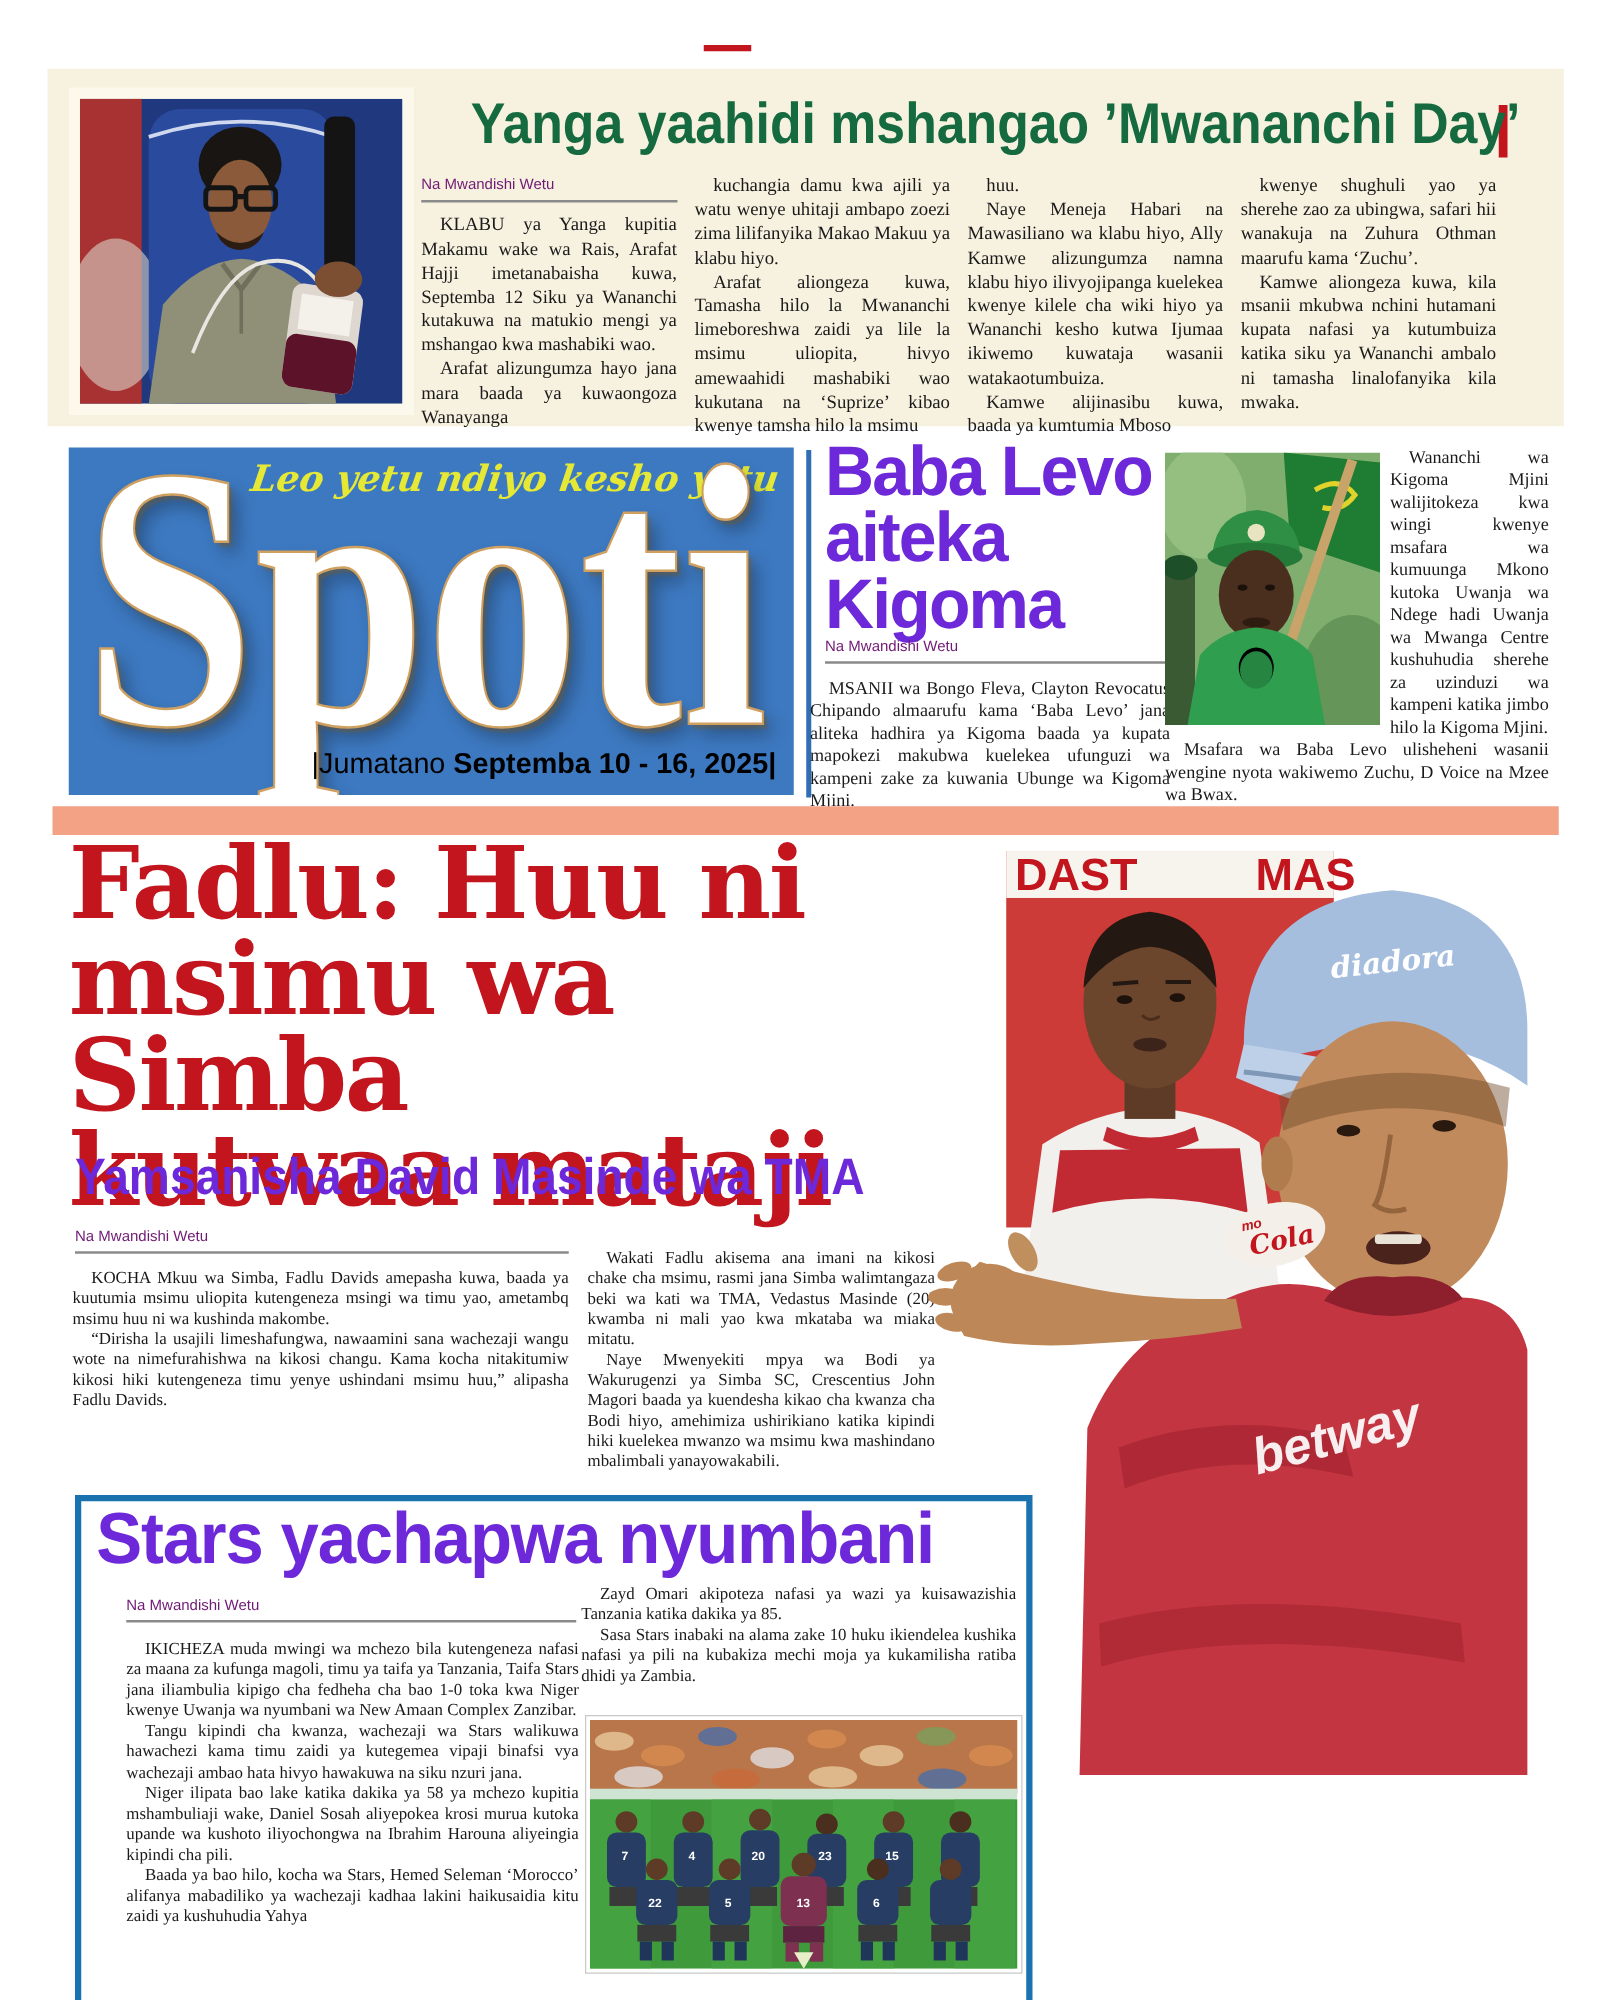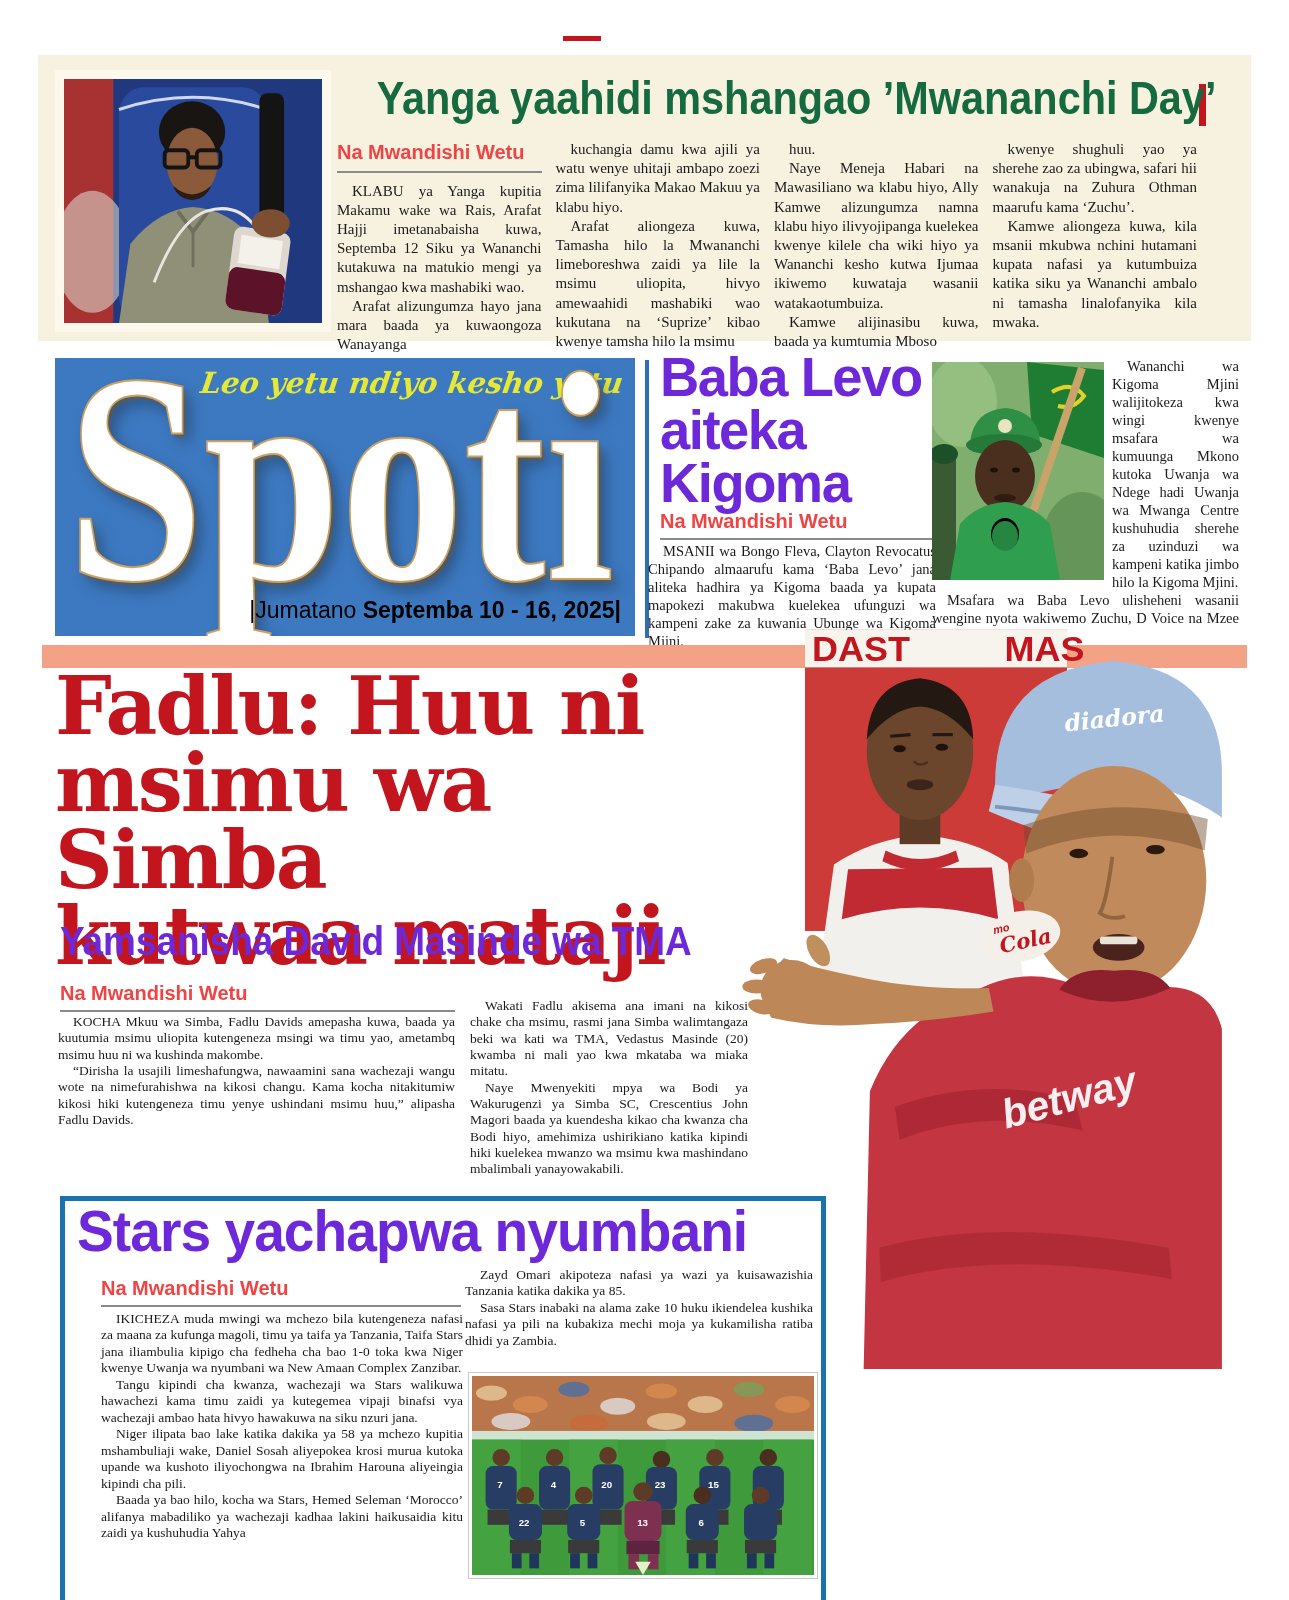--- a/index.html
+++ b/index.html
@@ -2,21 +2,21 @@
 <html><head>
 <meta charset="utf-8">
 <style>
   html,body{margin:0;padding:0;background:#e8e8e8;}
   .page{position:relative;width:1289px;height:1600px;background:#ffffff;overflow:hidden;
         font-family:"Liberation Serif",serif;color:#1a1a1a;margin:0 auto;}
   
   .hl-sans{font-family:"Liberation Sans",sans-serif;font-weight:700;color:#6d28d9;}
   .condensed{display:inline-block;transform:scaleX(.9);transform-origin:left center;white-space:nowrap;}
   .condensed.center{transform-origin:center;}
-  .byline{font-family:"Liberation Sans",sans-serif;font-weight:700;font-size:20px;color:#ef4444;
+  .byline{font-family:"Liberation Sans",sans-serif;font-weight:400;font-size:12px;color:#701a75;
           border-bottom:2px solid #8a8a8a;padding-bottom:5px;margin-bottom:9px;}
   .news{text-align:justify;}
   .news p{margin:0;text-indent:15px;}
   
   .top-band{position:absolute;left:38px;top:55px;width:1213px;height:286px;background:#f7f1df;}
   .red-tick-top{position:absolute;left:563px;top:36px;width:38px;height:5px;background:#c2151d;}
   .red-tick-right{position:absolute;left:1199px;top:84px;width:7px;height:42px;background:#c2151d;}
   .donor-photo{position:absolute;left:55px;top:70px;width:276px;height:262px;background:#fdf8ec;padding:9px;box-sizing:border-box;}
   .donor-photo svg{width:100%;height:100%;display:block;}
   .top-headline{position:absolute;left:330px;top:74px;width:865px;text-align:center;
@@ -43,21 +43,21 @@
   .baba-photo{float:left;width:172px;height:218px;margin:4px 8px 2px 0;background:#fff;}
   .baba-photo svg{width:100%;height:100%;display:block;}
   
   .salmon-bar{position:absolute;left:42px;top:645px;width:1205px;height:23px;background:#f3a286;}
   .main-headline{position:absolute;left:55px;top:668px;width:710px;font-family:"DejaVu Serif",serif;
                  font-weight:700;font-size:80px;line-height:.96;letter-spacing:-2px;color:#c2151d;}
   .sub-headline{position:absolute;left:60px;top:918px;width:700px;font-size:41px;}
   .main-byline{position:absolute;left:60px;top:982px;width:395px;}
   .main-col1{position:absolute;left:58px;top:1014px;width:397px;font-size:13.5px;line-height:1.21;}
   .main-col2{position:absolute;left:470px;top:998px;width:278px;font-size:13.5px;line-height:1.21;z-index:1;}
-  .fadlu-photo{position:absolute;left:680px;top:622px;width:609px;height:747px;z-index:2;pointer-events:none;}
+  .fadlu-photo{position:absolute;left:680px;top:673px;width:609px;height:747px;z-index:2;pointer-events:none;}
   .fadlu-photo svg{width:100%;height:100%;display:block;}
   
   .stars-box{position:absolute;left:60px;top:1196px;width:766px;height:500px;background:#fff;
              border:5px solid #1a73ae;box-sizing:border-box;z-index:3;}
   .stars-headline{position:absolute;left:12px;top:0px;font-size:58px;letter-spacing:-1px;line-height:1.05;white-space:nowrap;}
   .stars-byline{position:absolute;left:36px;top:76px;width:360px;}
   .stars-col1{position:absolute;left:36px;top:110px;width:362px;font-size:13.5px;line-height:1.22;}
   .stars-col2{position:absolute;left:400px;top:66px;width:348px;font-size:13.5px;line-height:1.22;}
   .team-photo{position:absolute;left:403px;top:171px;width:350px;height:207px;background:#fff;border:1px solid #c9c9c9;padding:3px;box-sizing:border-box;}
   .team-photo svg{width:100%;height:100%;display:block;}

